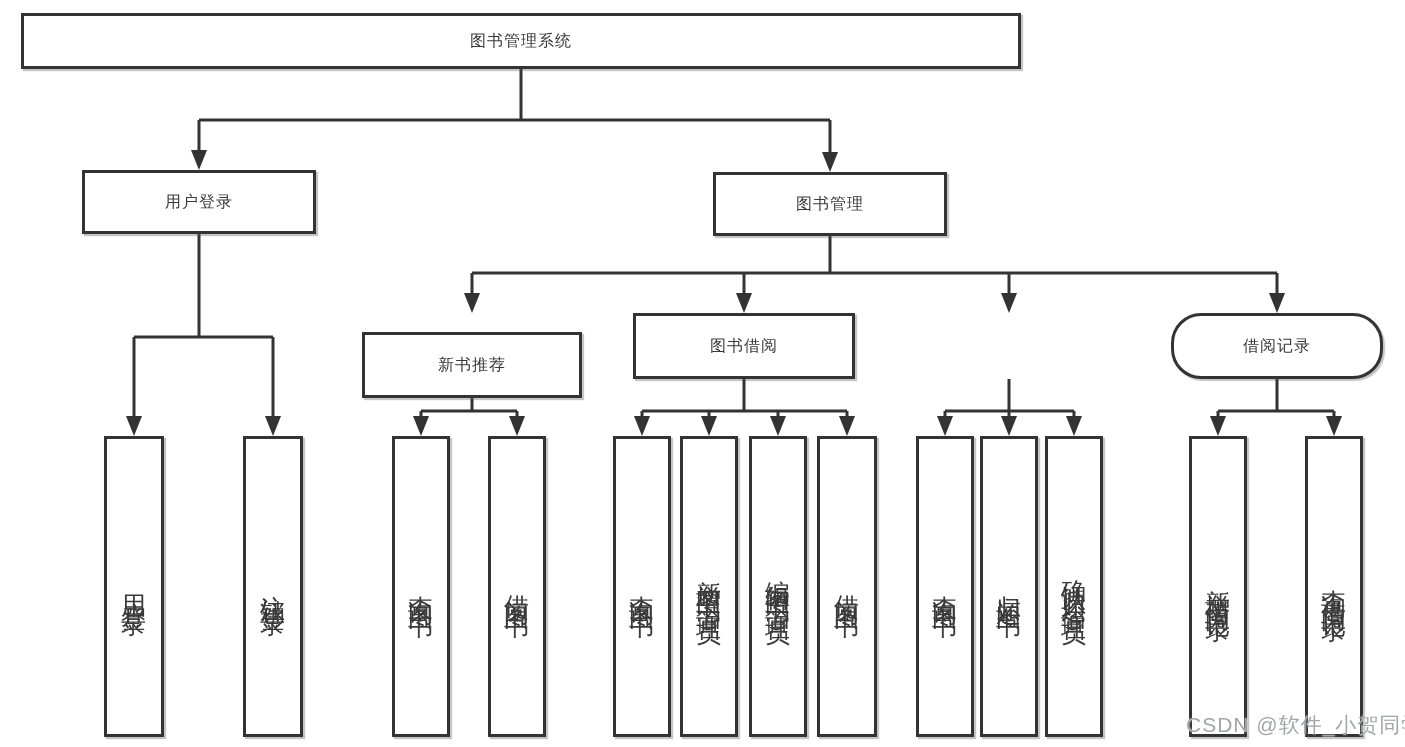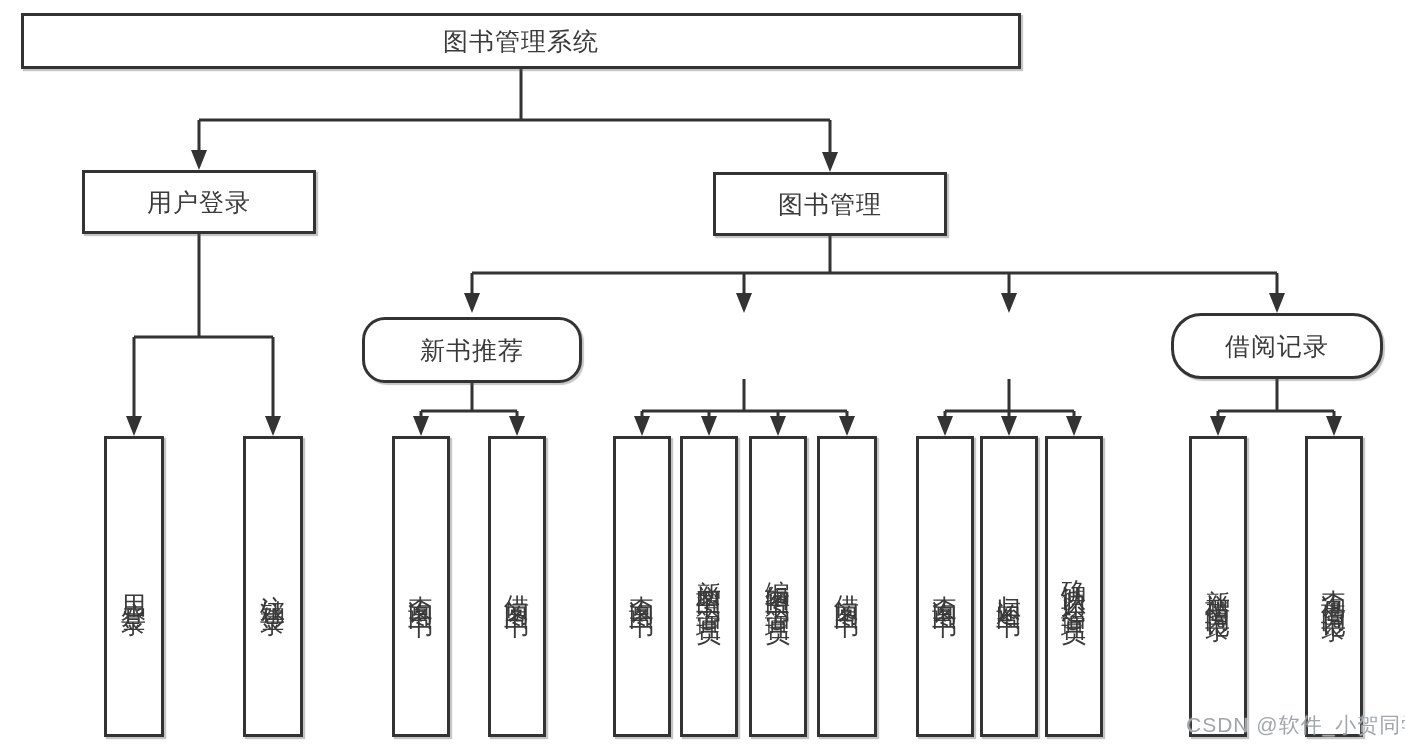--- a/index.html
+++ b/index.html
@@ -34,21 +34,21 @@
     position: absolute;
     background: #ffffff;
     border: 3px solid #333333;
     display: flex;
     align-items: center;
     justify-content: center;
     box-shadow: 2px 2px 1px rgba(90,90,90,0.35);
     color: #3a3a3a;
   }
   .node.h {
-    font-size: 25px;
+    font-size: 16px;
     letter-spacing: 1px;
     white-space: nowrap;
   }
   .node.v .vtext {
     writing-mode: vertical-rl;
     text-orientation: mixed;
     font-size: 25px;
     letter-spacing: 6px;
     line-height: 1.2;
     white-space: nowrap;
@@ -119,21 +119,22 @@
       <polygon points="1210,416 1226,416 1218,436"></polygon>
       <polygon points="1326,416 1342,416 1334,436"></polygon>
     </g>
   </svg>
 
   <div class="node h" style="left:21px; top:13px; width:1000px; height:56px;">图书管理系统</div>
 
   <div class="node h" style="left:82px; top:170px; width:234px; height:64px;">用户登录</div>
   <div class="node h" style="left:713px; top:172px; width:234px; height:64px;">图书管理</div>
 
-  <div class="node h" style="left:362px; top:317px; width:220px; height:66px;border-radius:23px;">新书推荐</div>
+  <div class="node h" style="left:362px; top:332px; width:220px; height:66px;">新书推荐</div>
+  <div class="node h" style="left:633px; top:313px; width:222px; height:66px;">图书借阅</div>
   <div class="node h" style="left:1171px; top:313px; width:212px; height:66px;border-radius:30px;">借阅记录</div>
 
   <div class="node v" style="left:104px; top:436px; width:60px; height:301px;">
     <span class="vtext">用户登录</span>
   </div>
   <div class="node v" style="left:243px; top:436px; width:60px; height:301px;">
     <span class="vtext">注销登录</span>
   </div>
 
   <div class="node v" style="left:392px; top:436px; width:58px; height:301px;">

